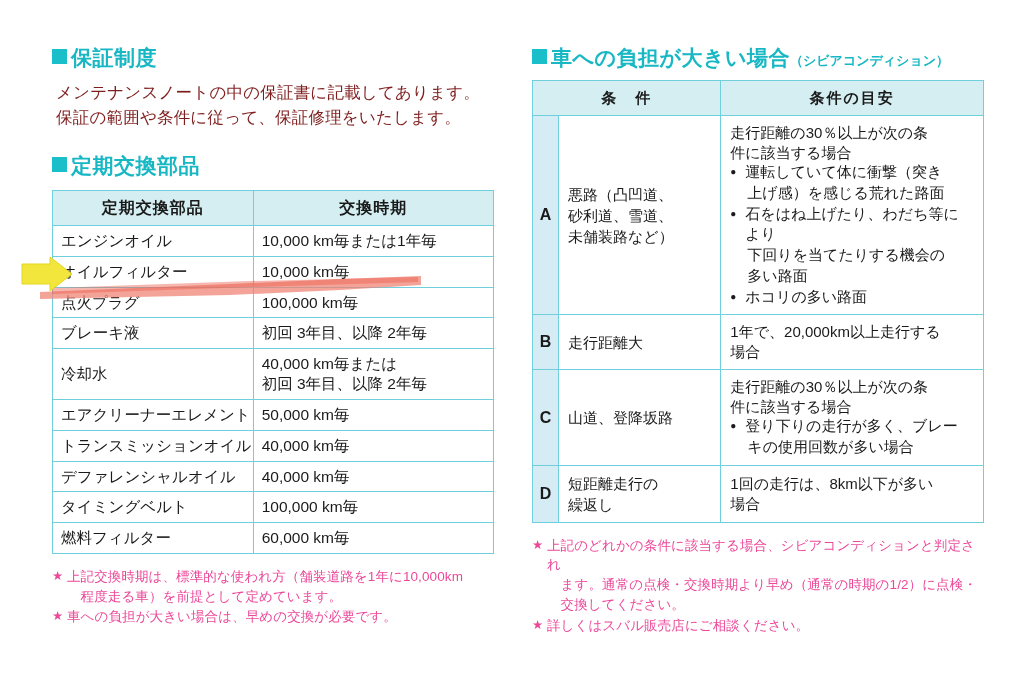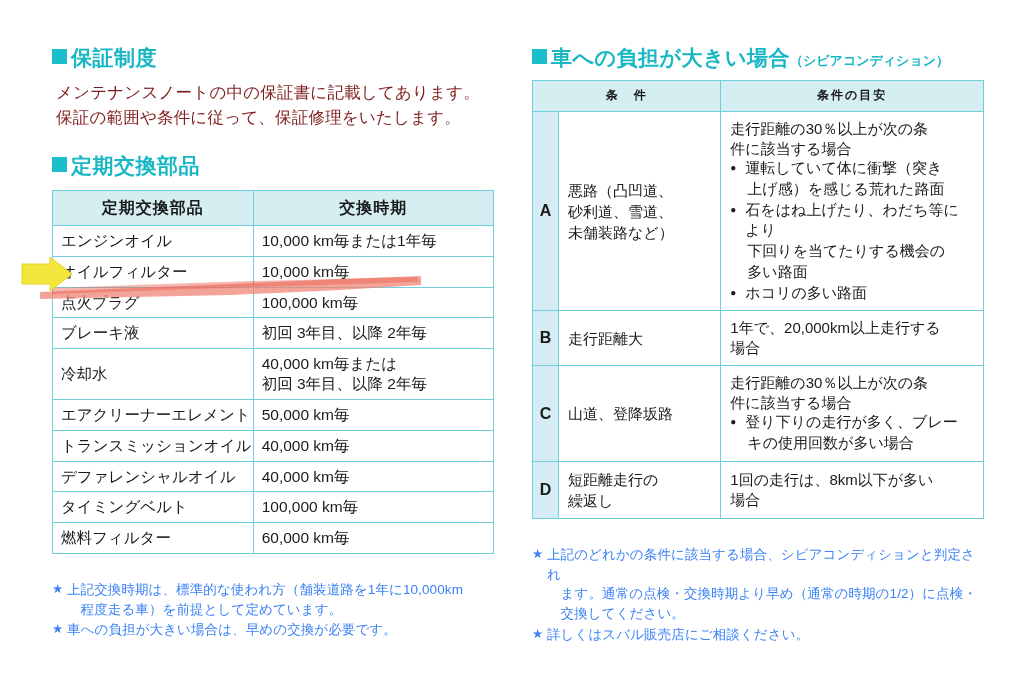--- a/index.html
+++ b/index.html
@@ -98,21 +98,21 @@
     border: 1px solid #6fcfdc;
     padding: 7px 9px;
     line-height: 1.32;
     vertical-align: middle;
     font-size: 15px;
   }
   .tbl-right th {
     background: #d4eef2;
     font-weight: bold;
     text-align: center;
-    font-size: 12px;
+    font-size: 15px;
     padding: 7px 4px;
     letter-spacing: 2px;
   }
   .tbl-right td.letter {
     background: #d6ecf5;
     text-align: center;
     font-weight: bold;
     font-size: 16px;
     padding: 0;
     width: 26px;
@@ -139,24 +139,24 @@
     position: absolute;
     left: 0;
     top: 0;
     font-size: 10px;
     line-height: 1.9;
   }
   .tbl-right td.guide li .l2 { display: block; padding-left: 2px; }
 
   
   .notes {
-    margin-top: 26px;
+    margin-top: 13px;
     font-size: 13.5px;
     line-height: 1.46;
-    color: #3b82f6;
+    color: #ec4899;
     letter-spacing: 0.1px;
   }
   .notes .note {
     position: relative;
     padding-left: 15px;
     margin-bottom: 1px;
   }
   .notes .note::before {
     content: "\2605";
     position: absolute;

